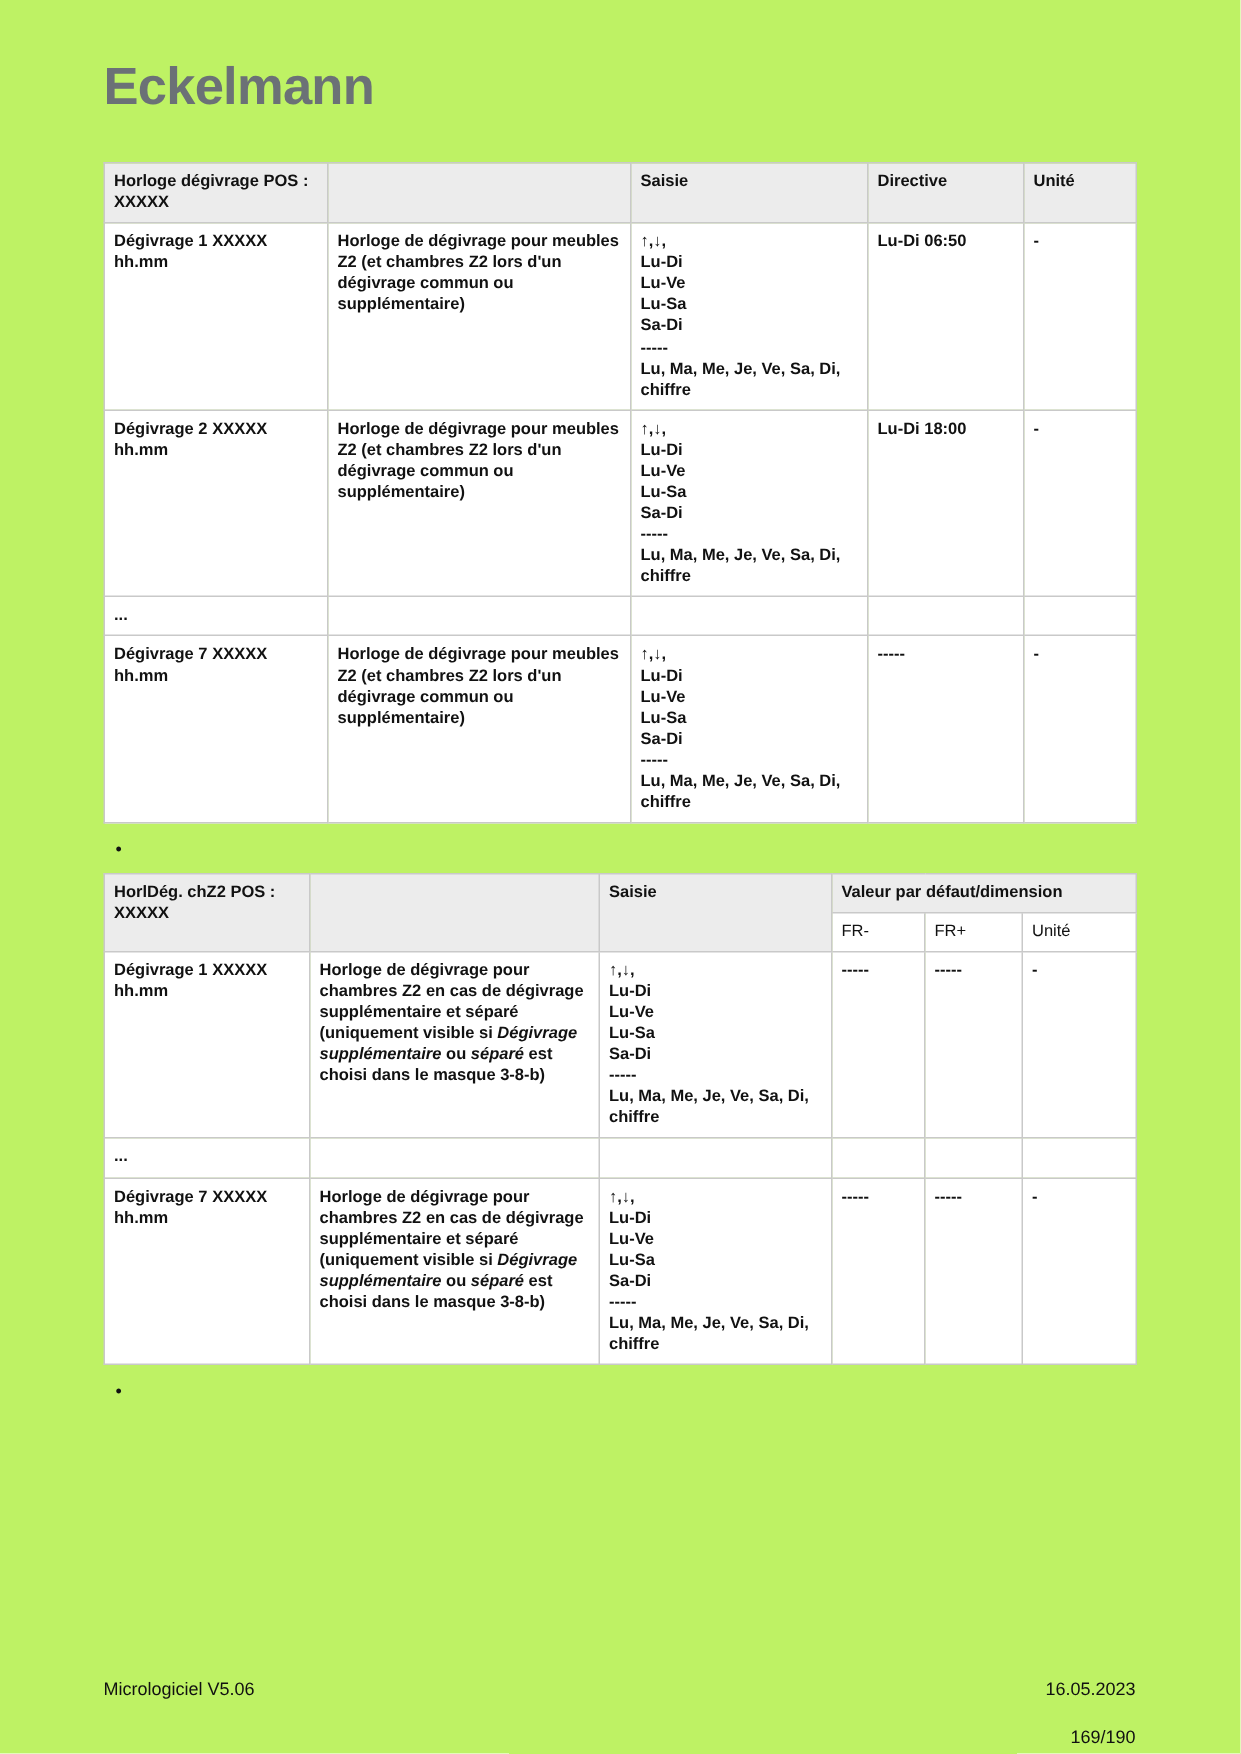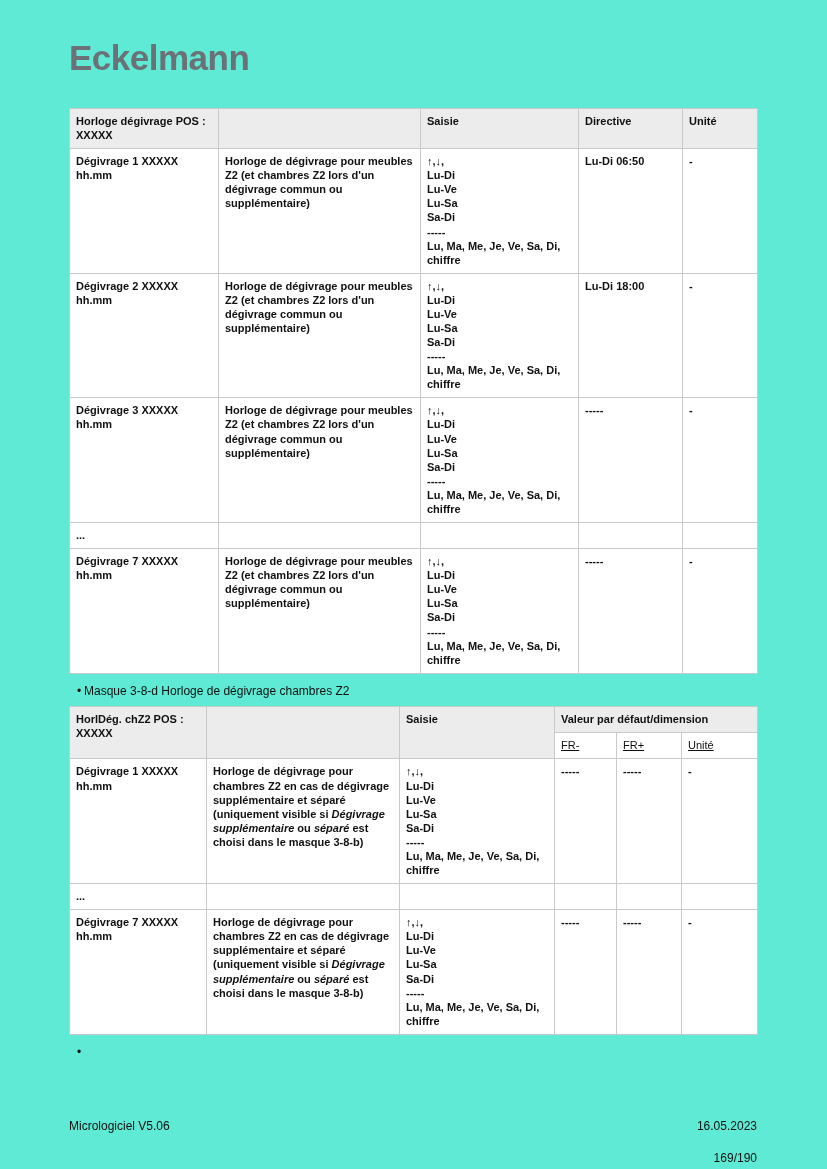--- a/index.html
+++ b/index.html
@@ -1,21 +1,21 @@
 <!DOCTYPE html>
 <html><head>
 <meta charset="utf-8">
 <style>
   * { box-sizing: border-box; }
   html, body { margin: 0; padding: 0; background: #ffffff; }
   .page {
     position: relative;
     width: 827px;
     height: 1169px;
-    background: #5eead4;
+    background: #bef264;
     font-family: "Liberation Sans", "DejaVu Sans", sans-serif;
     color: #111111;
     overflow: hidden;
   }
   .content {
     position: absolute;
     left: 69px;
     top: 0;
     width: 688px;
   }
@@ -43,21 +43,20 @@
     vertical-align: top;
     text-align: left;
   }
   th {
     background: #ececec;
     font-weight: 700;
   }
   tr.subhead th {
     background: #ffffff;
     font-weight: 400;
-    text-decoration: underline;
   }
   td { font-weight: 700; background: #ffffff; }
   .pre { white-space: pre-line; }
   em { font-style: italic; }
   .bullet {
     display: flex;
     align-items: flex-start;
     margin: 10px 0 7px 0;
     font-size: 12px;
     line-height: 1.3;
@@ -128,33 +127,20 @@
 Lu-Di
 Lu-Ve
 Lu-Sa
 Sa-Di
 -----
 Lu, Ma, Me, Je, Ve, Sa, Di, chiffre</td>
           <td>Lu-Di 18:00</td>
           <td>-</td>
         </tr>
         <tr>
-          <td>Dégivrage 3 XXXXX hh.mm</td>
-          <td>Horloge de dégivrage pour meubles Z2 (et chambres Z2 lors d'un dégivrage commun ou supplémentaire)</td>
-          <td class="pre">↑,↓,
-Lu-Di
-Lu-Ve
-Lu-Sa
-Sa-Di
------
-Lu, Ma, Me, Je, Ve, Sa, Di, chiffre</td>
-          <td>-----</td>
-          <td>-</td>
-        </tr>
-        <tr>
           <td>...</td>
           <td></td>
           <td></td>
           <td></td>
           <td></td>
         </tr>
         <tr>
           <td>Dégivrage 7 XXXXX hh.mm</td>
           <td>Horloge de dégivrage pour meubles Z2 (et chambres Z2 lors d'un dégivrage commun ou supplémentaire)</td>
           <td class="pre">↑,↓,
@@ -165,21 +151,20 @@
 -----
 Lu, Ma, Me, Je, Ve, Sa, Di, chiffre</td>
           <td>-----</td>
           <td>-</td>
         </tr>
       </tbody>
     </table>
 
     <div class="bullet">
       <span class="dot">•</span>
-      <span>Masque 3-8-d Horloge de dégivrage chambres Z2</span>
     </div>
 
     <table class="t2">
       <colgroup>
         <col style="width:137px">
           <col style="width:193px">
           <col style="width:155px">
           <col style="width:62px">
           <col style="width:65px">
           <col style="width:76px">

